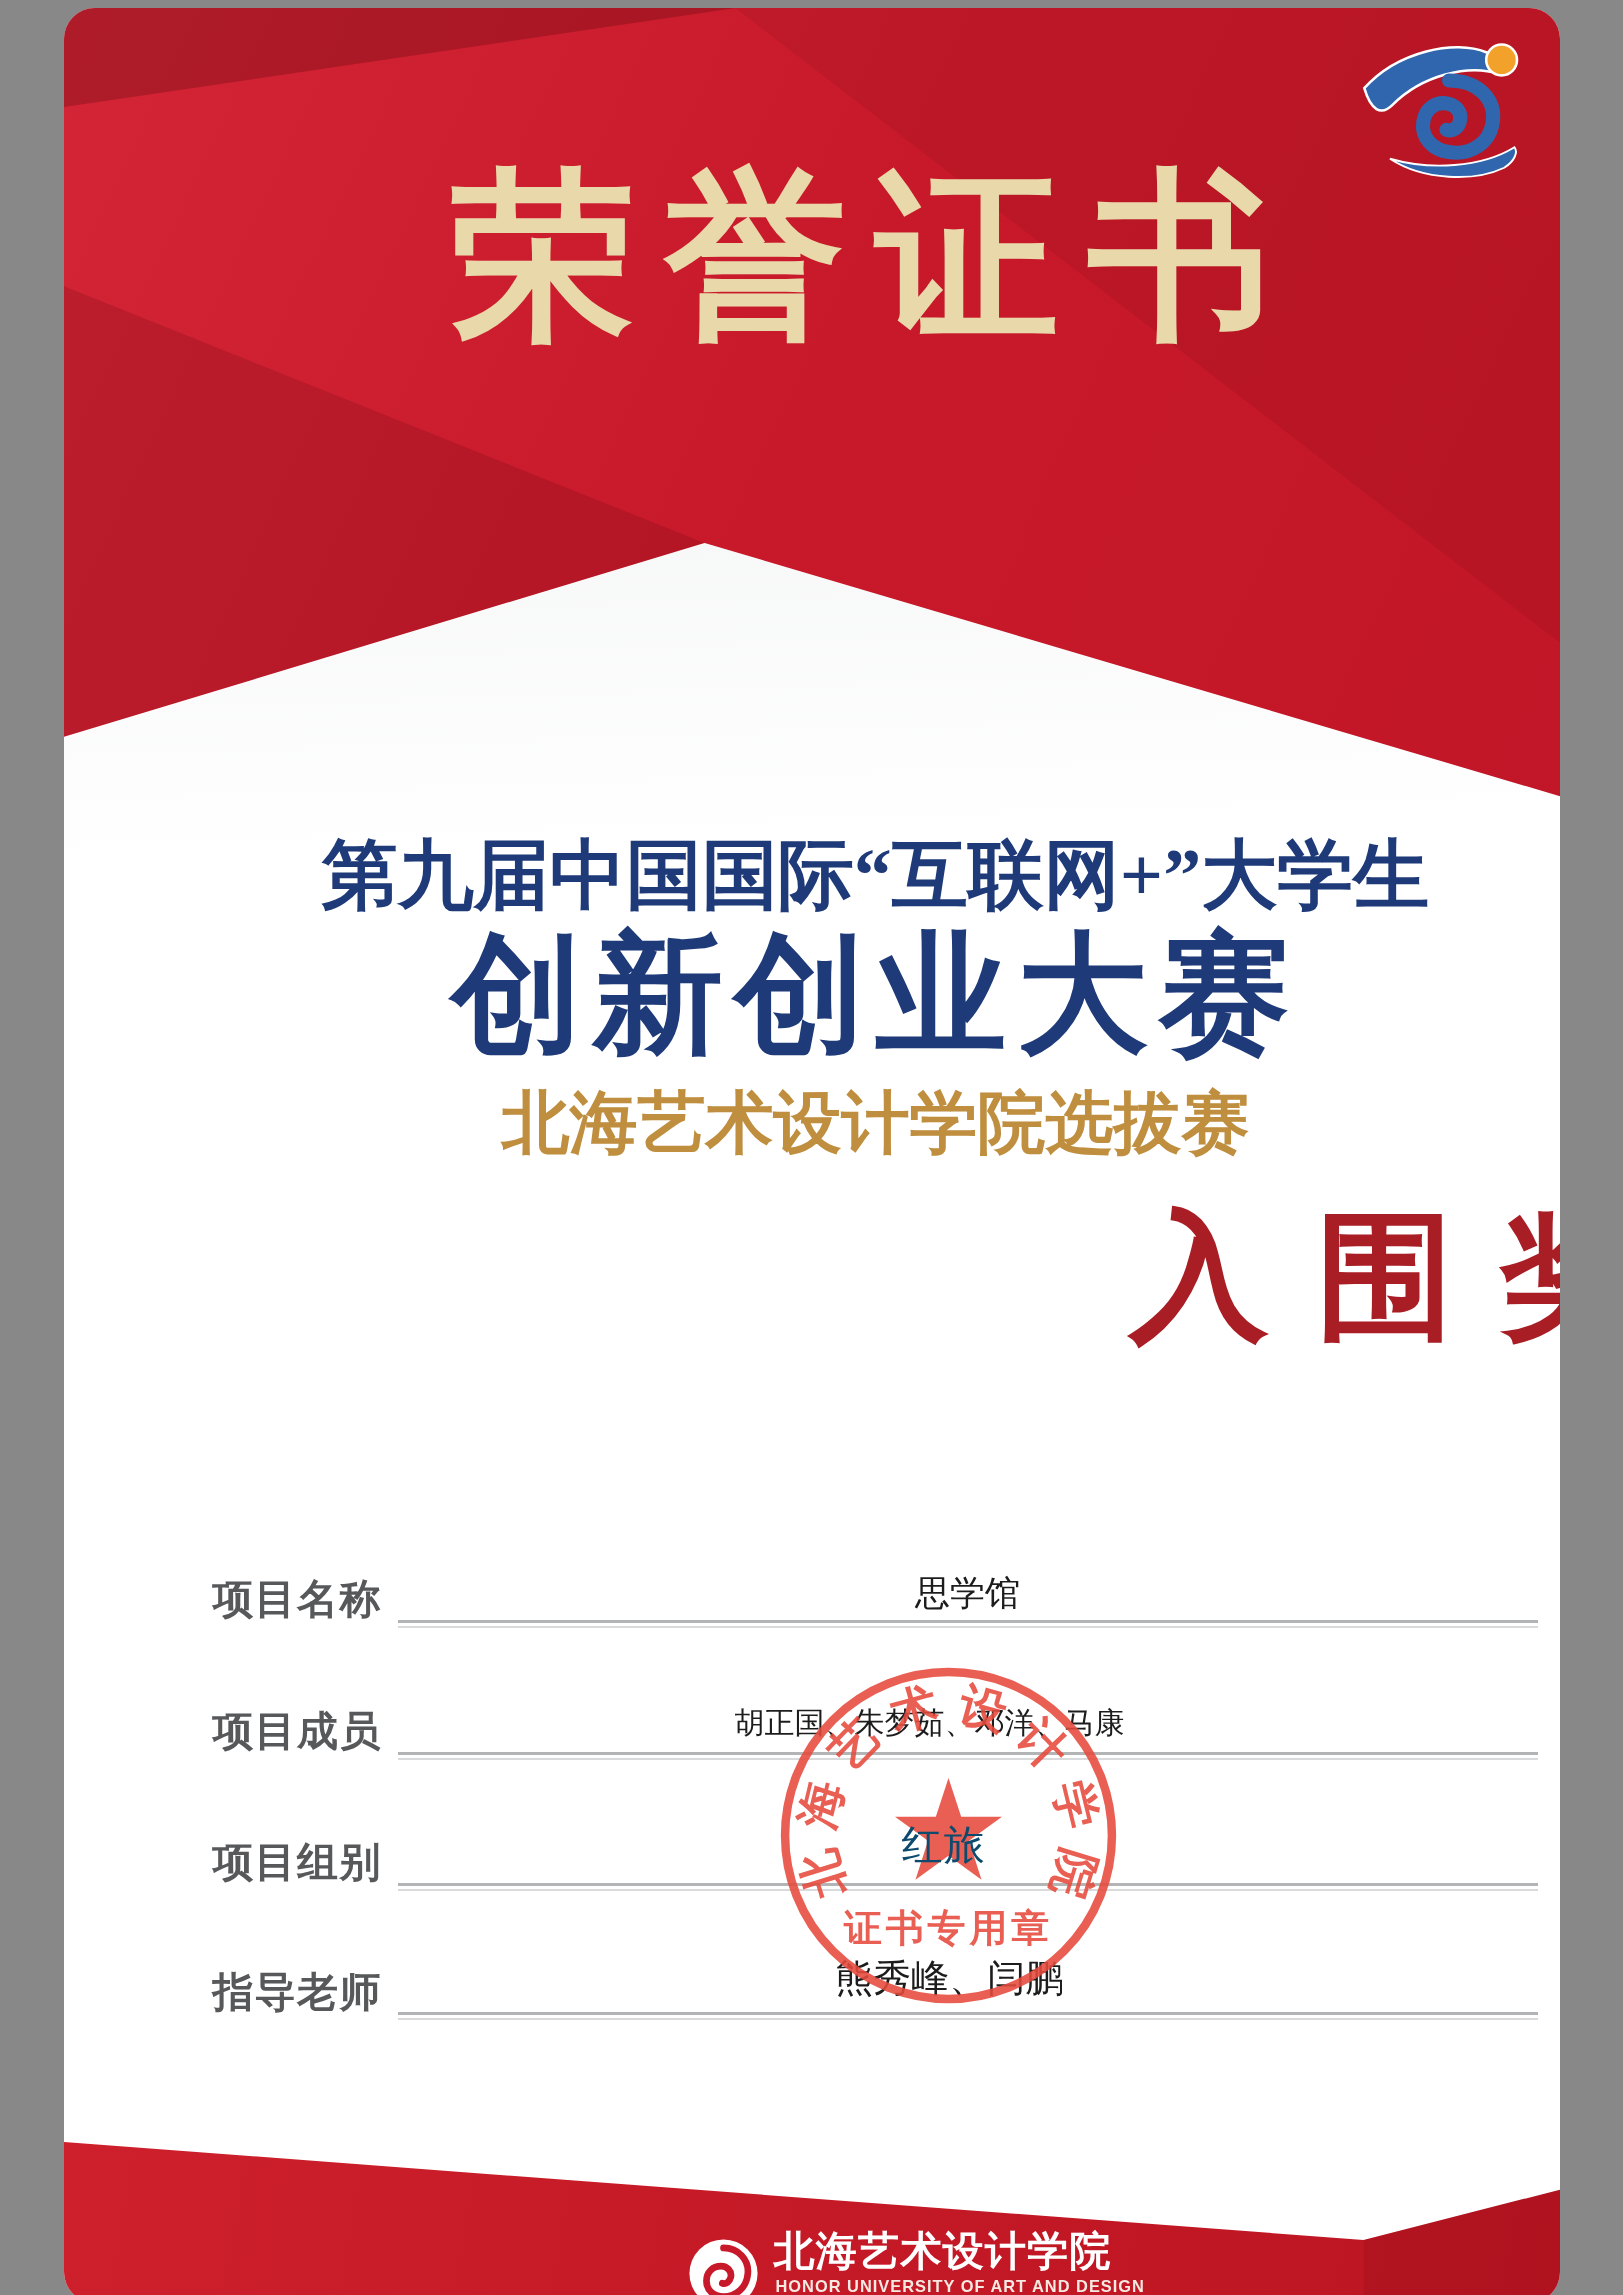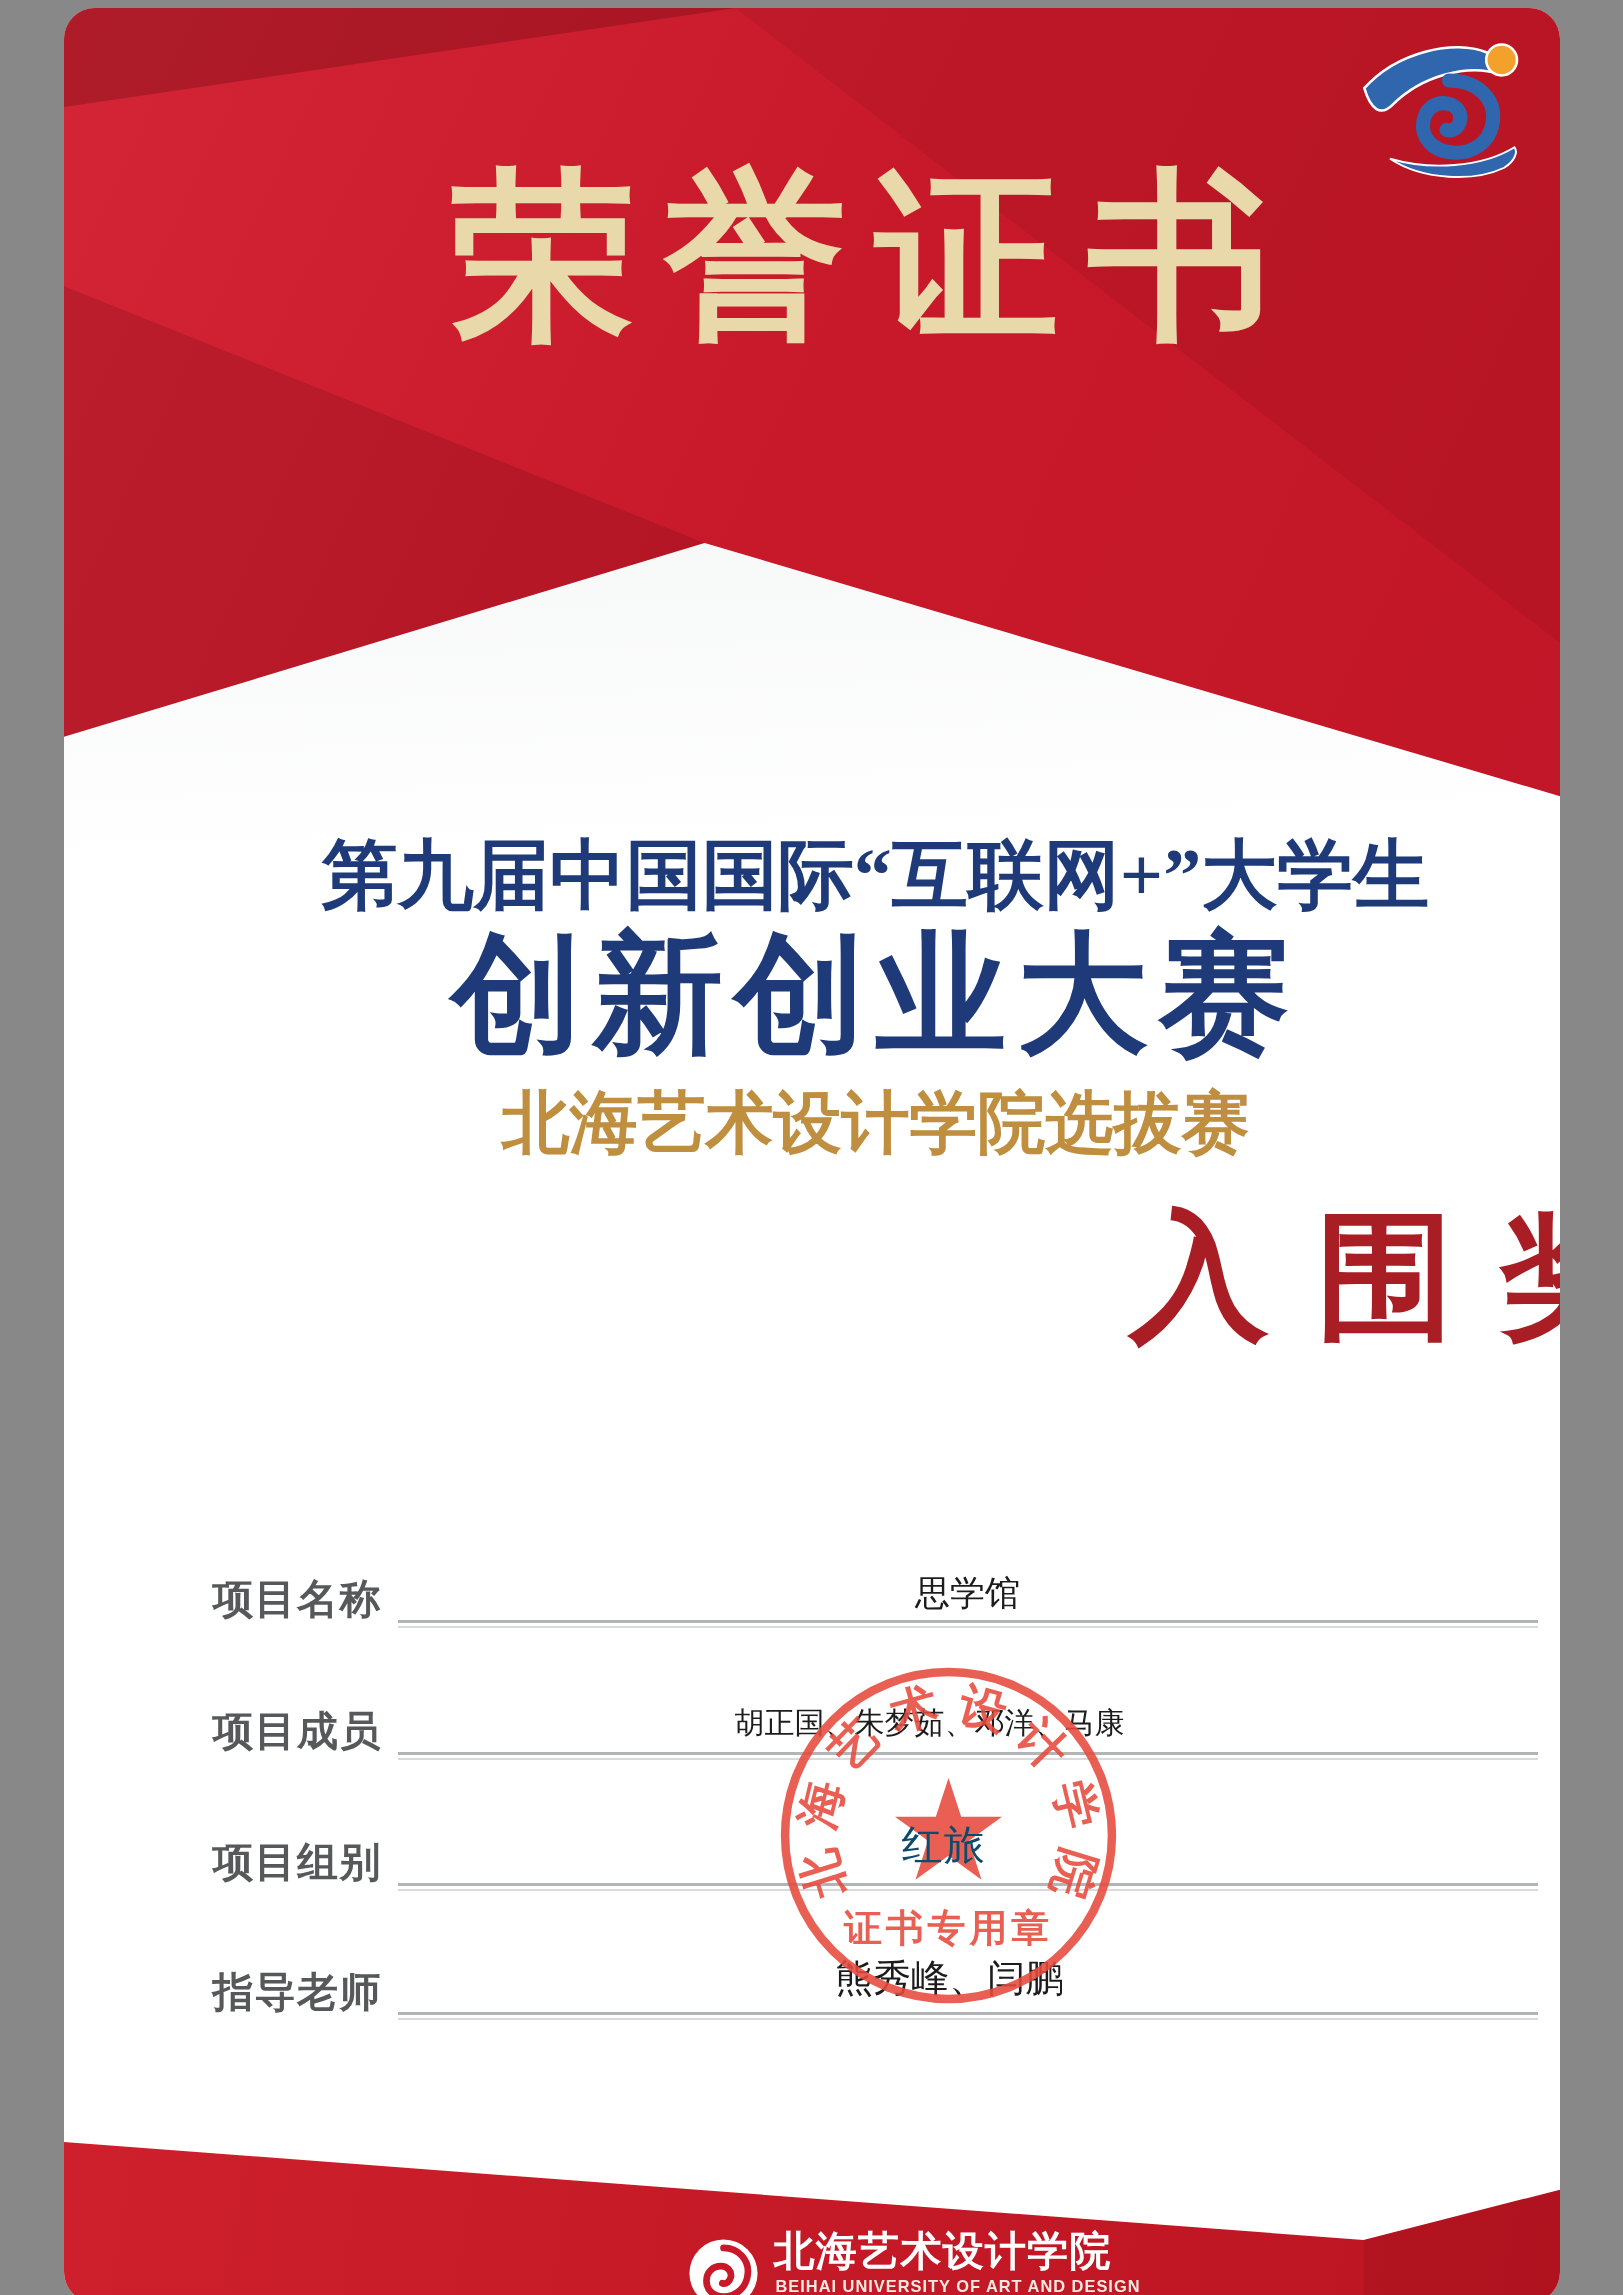--- a/index.html
+++ b/index.html
@@ -231,16 +231,16 @@
 
   <div class="field-value val-3">红旅</div>
 
   <div class="footer-logo">
     <svg width="73" height="73" viewBox="0 0 120 120">
       <circle cx="60" cy="60" r="56" fill="#ffffff"></circle>
       <path d="M60,18 C85,18 102,38 100,60 C98,84 80,98 60,98 C44,98 32,88 32,72 C32,58 42,48 56,48 C66,48 74,56 72,66 C70,74 64,78 58,76" fill="none" stroke="#c8192a" stroke-width="11" stroke-linecap="round"></path>
     </svg>
   </div>
   <div class="footer-cn">北海艺术设计学院</div>
-  <div class="footer-en">BEIHAI UNIVERSITY OF ART AND DESIGN</div>
+  <div class="footer-en">HONOR UNIVERSITY OF ART AND DESIGN</div>
 
 </div>
 
 
 </body></html>

